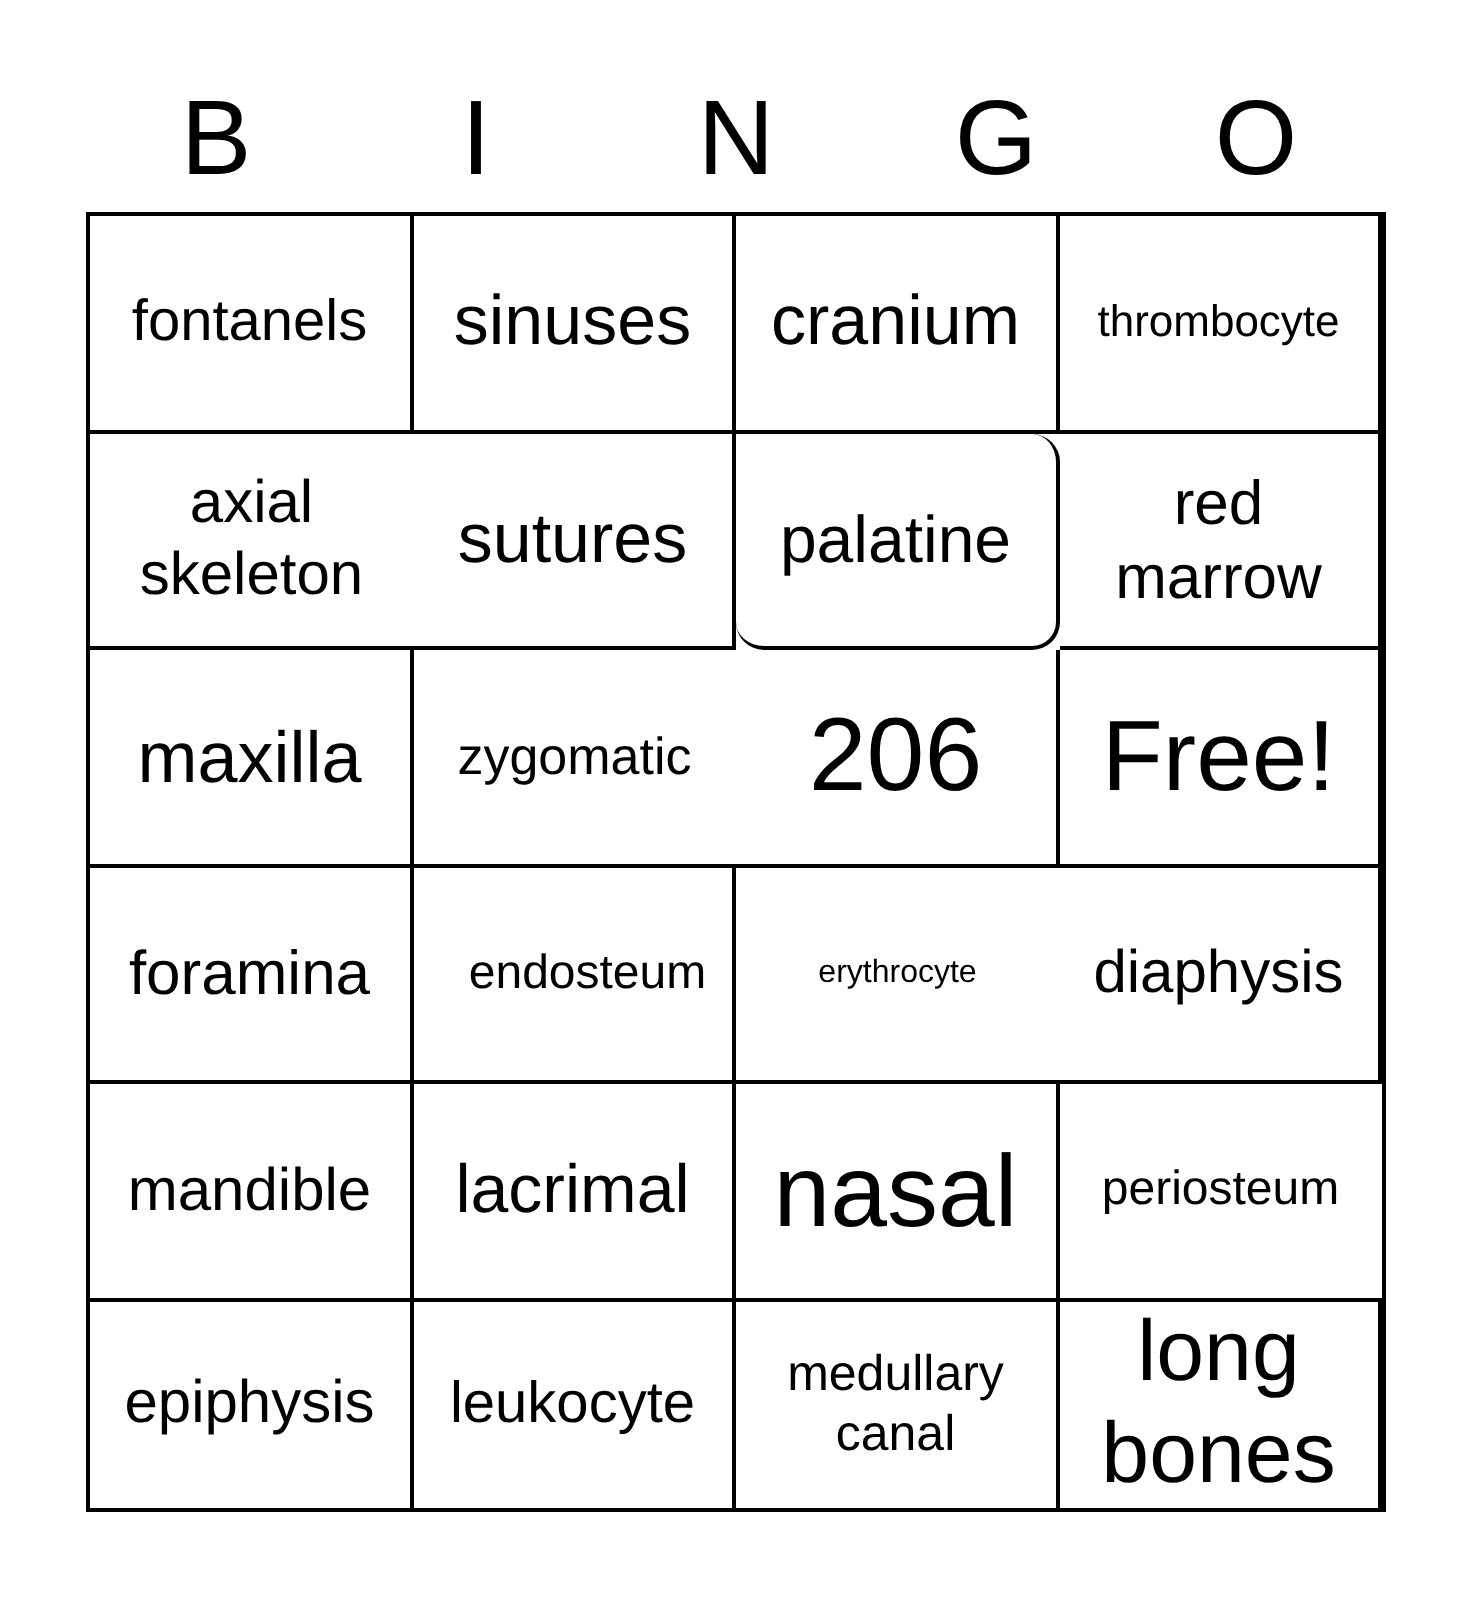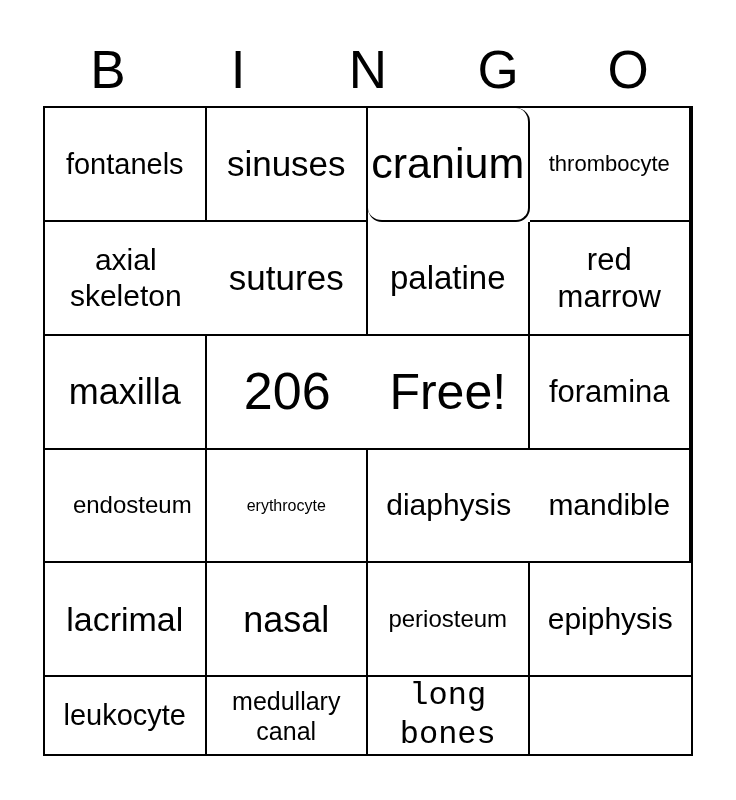--- a/index.html
+++ b/index.html
@@ -70,36 +70,37 @@
     <span class="letter">B</span>
     <span class="letter">I</span>
     <span class="letter">N</span>
     <span class="letter">G</span>
     <span class="letter">O</span>
   </div>
 
   <div class="bingo-grid">
       <div class="bingo-cell" style="font-size: 29px;">fontanels</div>
       <div class="bingo-cell" style="font-size: 35px;">sinuses</div>
-      <div class="bingo-cell" style="font-size: 43px; border-radius: 14px;">cranium</div>
+      <div class="bingo-cell" style="font-size: 35px;">cranium</div>
       <div class="bingo-cell" style="font-size: 22px;">thrombocyte</div>
       <div class="bingo-cell" style="font-size: 30px;">axial skeleton</div>
       <div class="bingo-cell" style="font-size: 35px;">sutures</div>
-      <div class="bingo-cell" style="font-size: 33px;">palatine</div>
+      <div class="bingo-cell" style="font-size: 33px; border-radius: 14px;">palatine</div>
       <div class="bingo-cell" style="font-size: 31px;">red marrow</div>
       <div class="bingo-cell" style="font-size: 36px;">maxilla</div>
+      <div class="bingo-cell" style="font-size: 26px;">zygomatic</div>
       <div class="bingo-cell" style="font-size: 52px;">206</div>
       <div class="bingo-cell" style="font-size: 50px;">Free!</div>
       <div class="bingo-cell" style="font-size: 31px;">foramina</div>
       <div class="bingo-cell" style="font-size: 24px; padding-left: 17px;">endosteum</div>
       <div class="bingo-cell" style="font-size: 16px;">erythrocyte</div>
       <div class="bingo-cell" style="font-size: 30px;">diaphysis</div>
       <div class="bingo-cell" style="font-size: 30px;">mandible</div>
       <div class="bingo-cell" style="font-size: 34px;">lacrimal</div>
-      <div class="bingo-cell" style="font-size: 36px;">nasal</div>
+      <div class="bingo-cell" style="font-size: 51px;">nasal</div>
       <div class="bingo-cell" style="font-size: 24px;">periosteum</div>
       <div class="bingo-cell" style="font-size: 30px;">epiphysis</div>
       <div class="bingo-cell" style="font-size: 29px;">leukocyte</div>
       <div class="bingo-cell" style="font-size: 25px;">medullary canal</div>
-      <div class="bingo-cell" style="font-size: 32px; font-family: Liberation Mono, monospace;">long bones</div>
+      <div class="bingo-cell" style="font-size: 43px;">long bones</div>
     </div>
 
 </div>
 
 </body></html>

